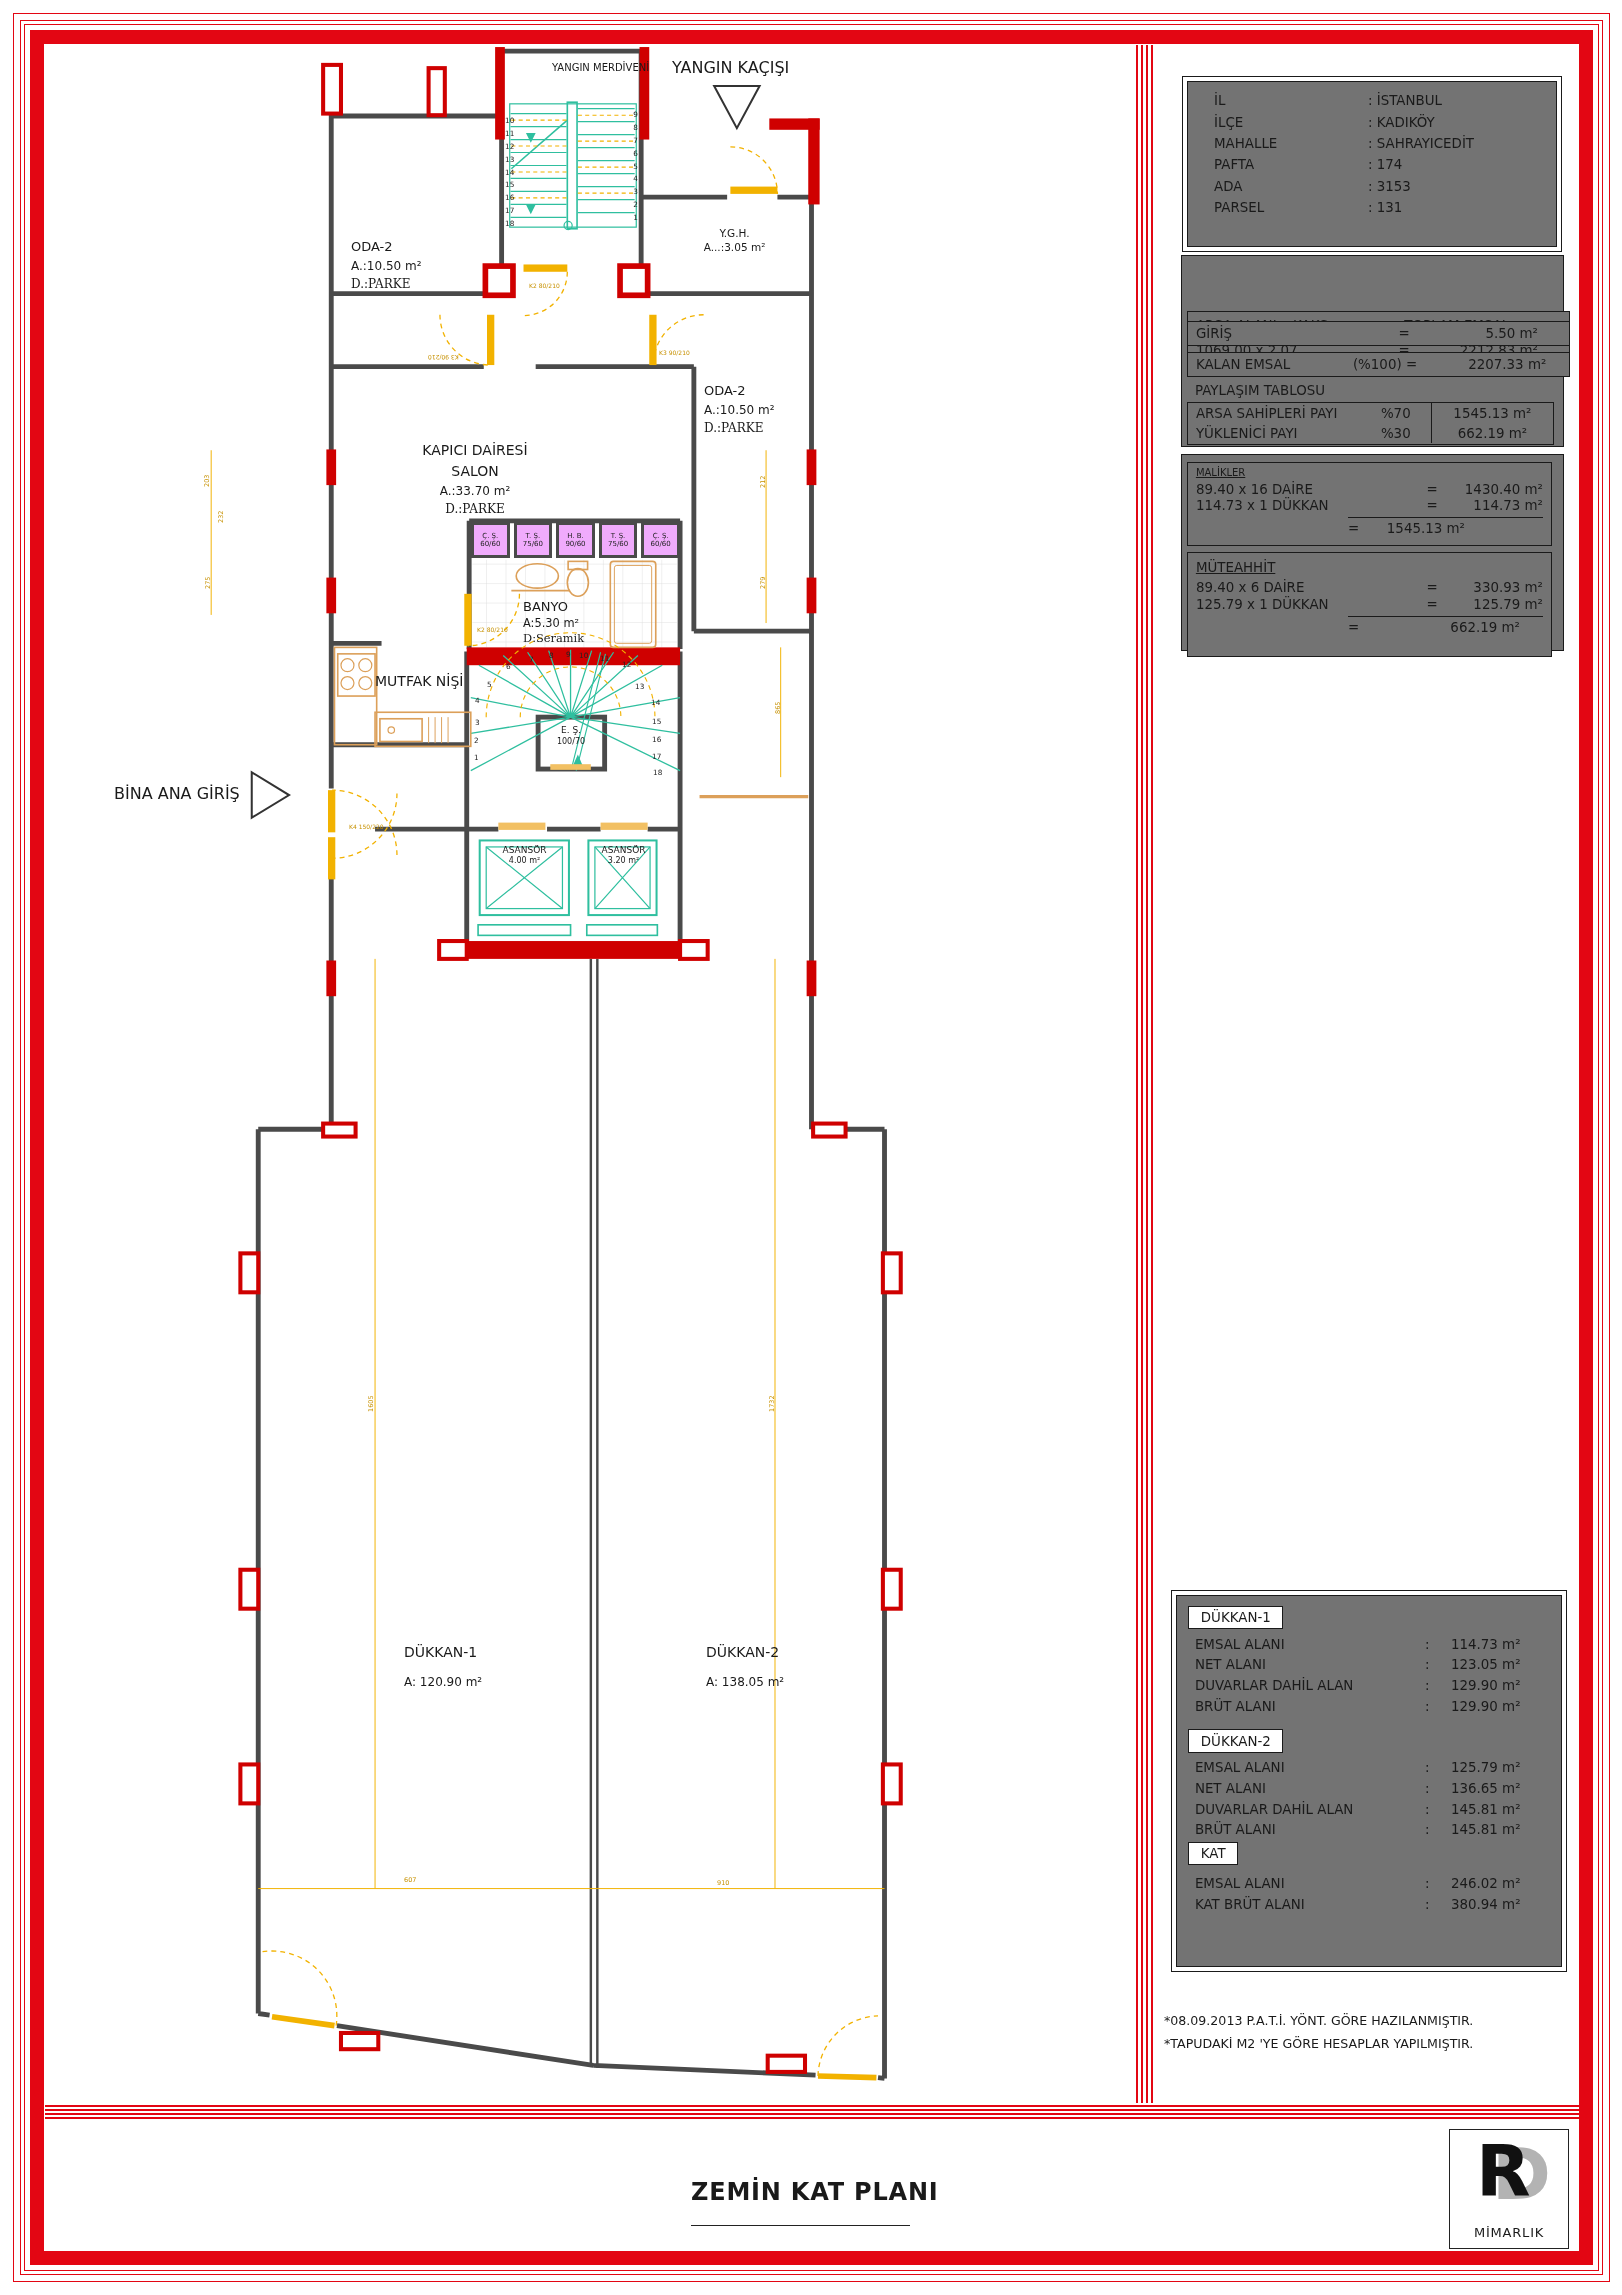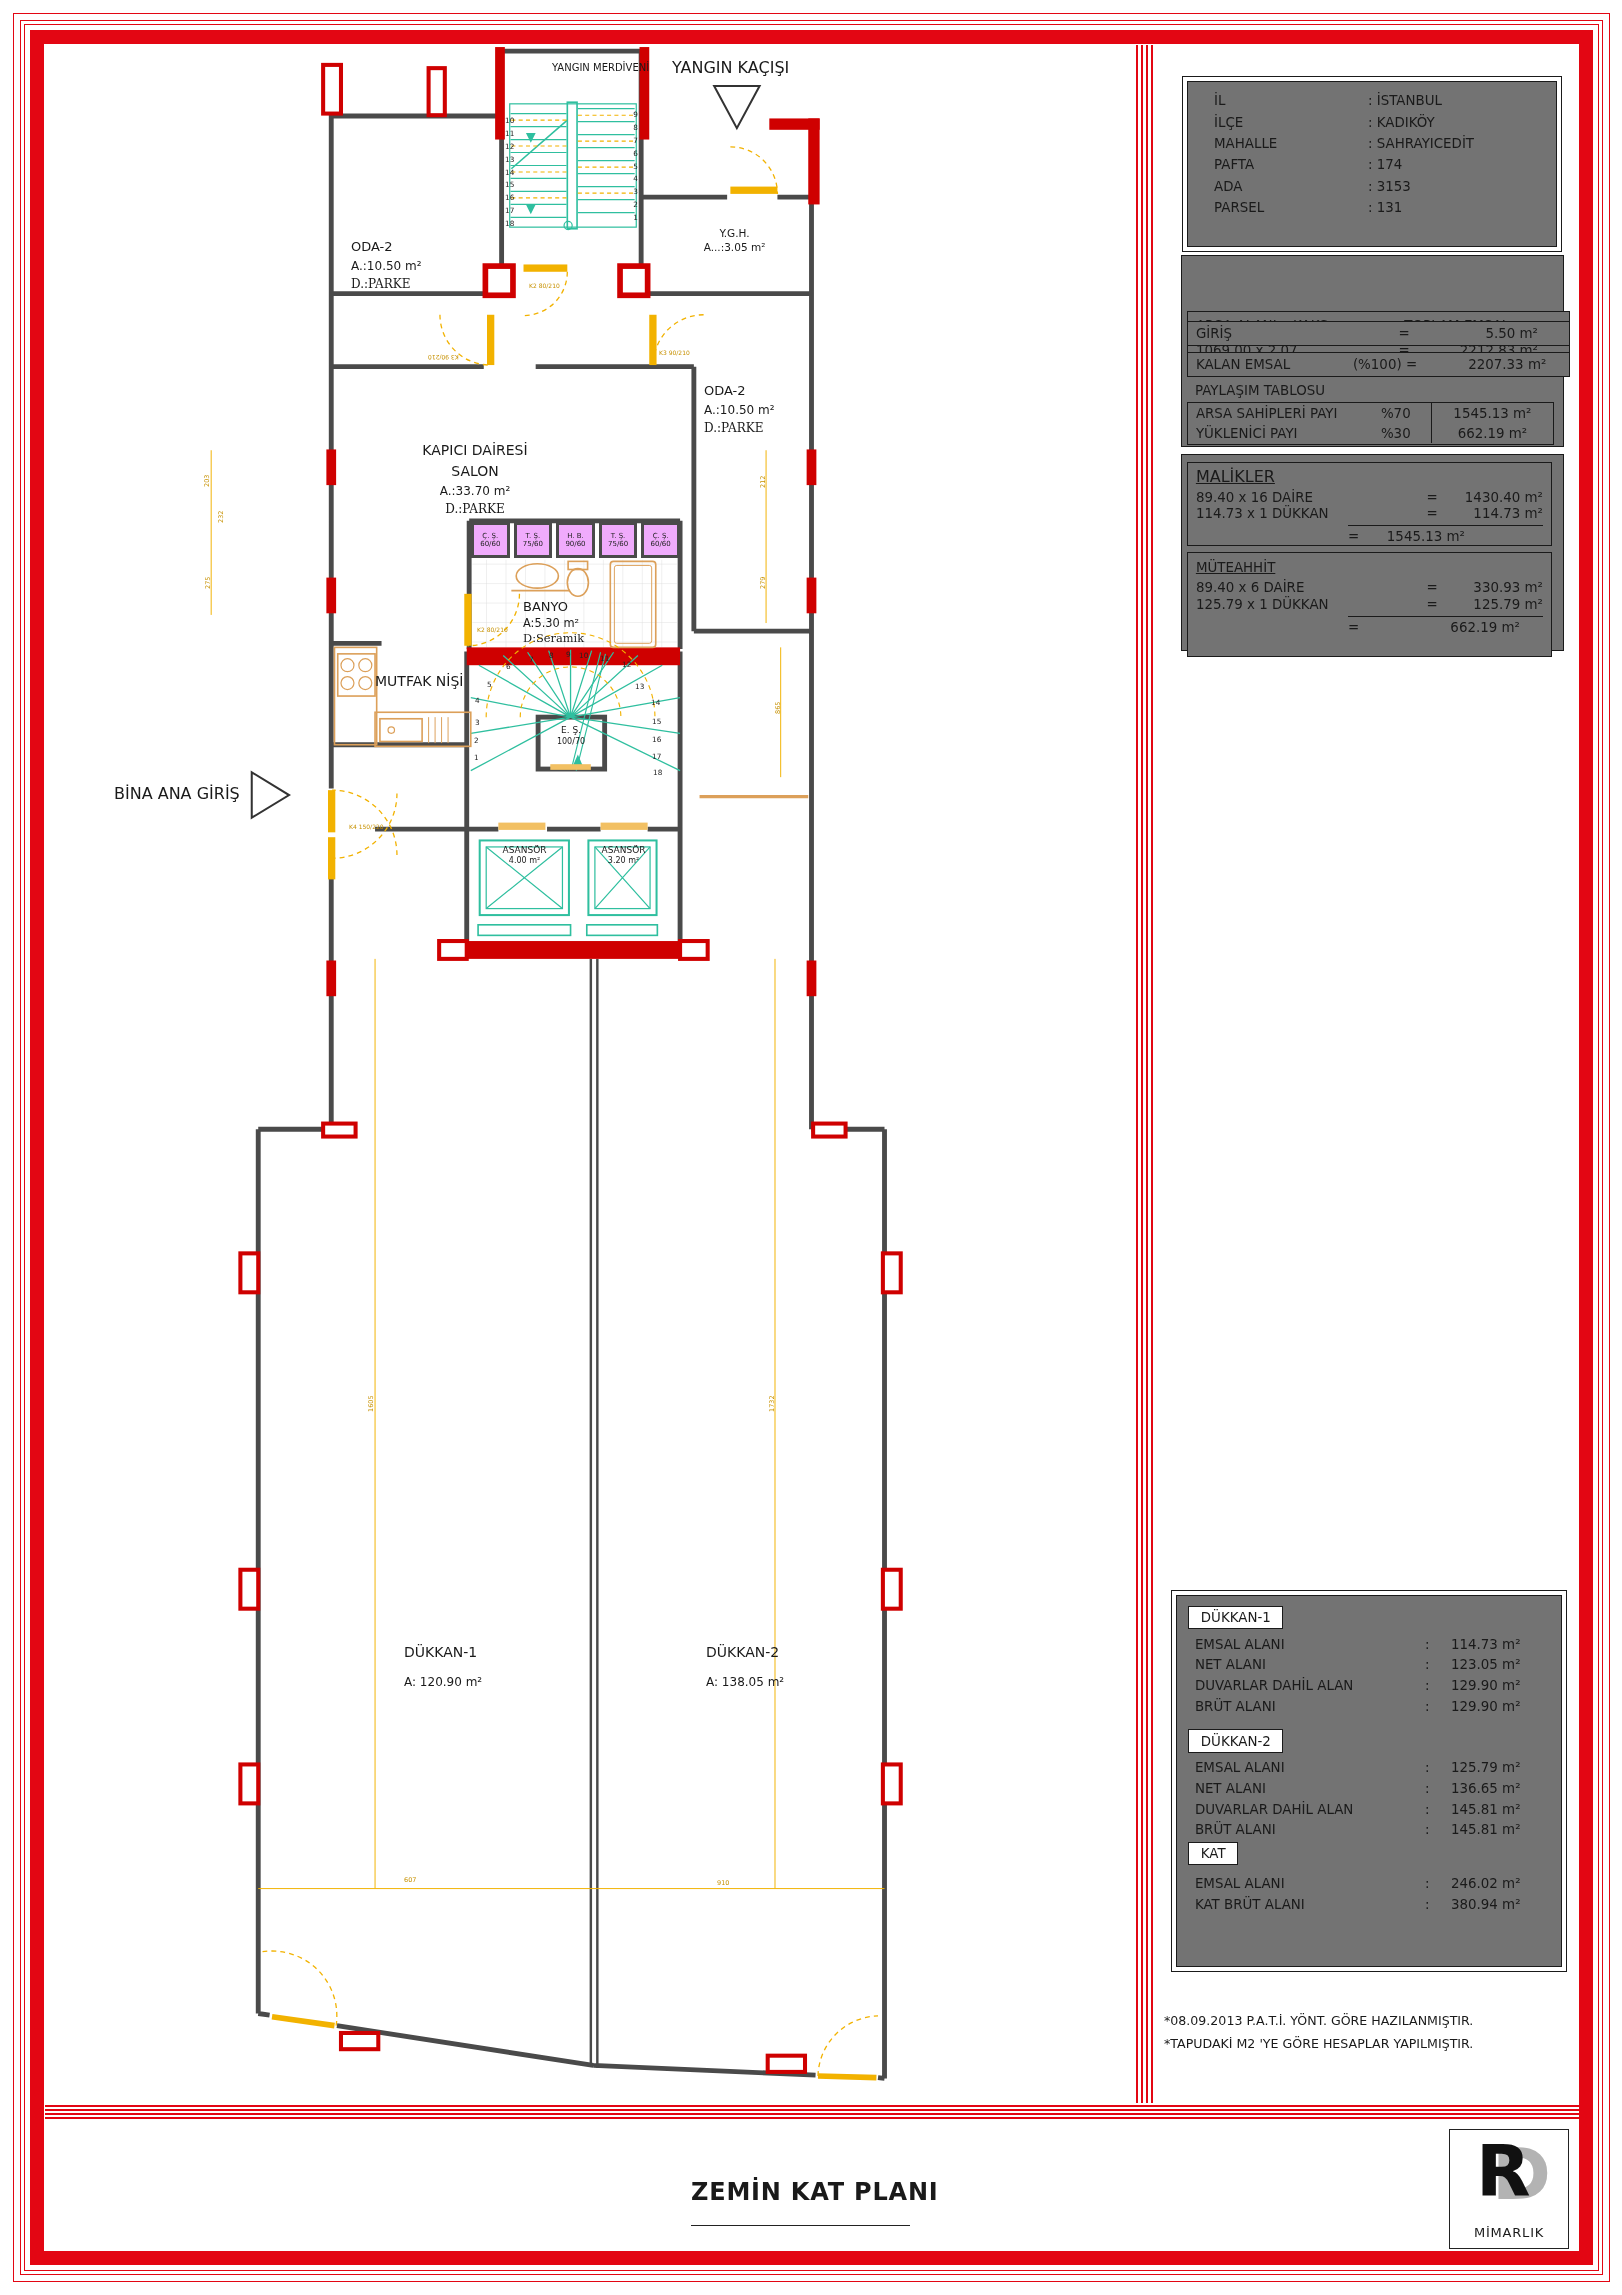--- a/index.html
+++ b/index.html
@@ -399,21 +399,21 @@
       <div class="erow" style="grid-template-columns:1fr 50px 122px;height:20px;padding-left:8px;">
         <span>YÜKLENİCİ PAYI</span>
         <span>%30</span>
         <span class="ctr" style="border-left:1.6px solid #1a1a1a;height:100%;display:flex;align-items:center;justify-content:center;">662.19 m²</span>
       </div>
     </div>
 </div>
 
 <div class="panelbox" style="left:1181px;top:454px;width:381px;height:195px;">
   <div class="panelbox" style="left:4.9px;top:6.5px;width:365px;height:84px;padding:4.9px 8px;box-sizing:border-box;">
-    <div style="font-size:16px;text-decoration:underline;margin-bottom:2.4px;">MALİKLER</div>
+    <div style="font-size:10px;text-decoration:underline;margin-bottom:2.4px;">MALİKLER</div>
     <div>
 
         <div class="mrow">
           <span>89.40 x 16 DAİRE</span>
           <span>=</span>
           <span class="right">1430.40 m²</span>
         </div>
 
         <div class="mrow">
           <span>114.73 x 1 DÜKKAN</span>

